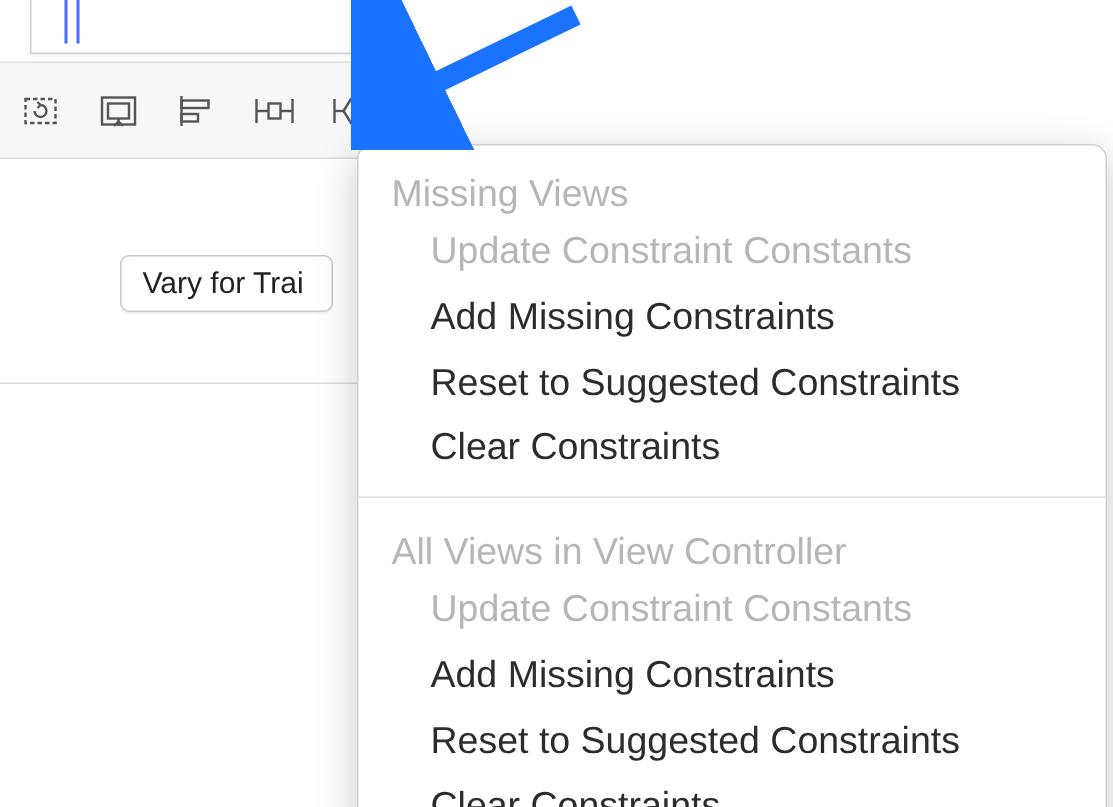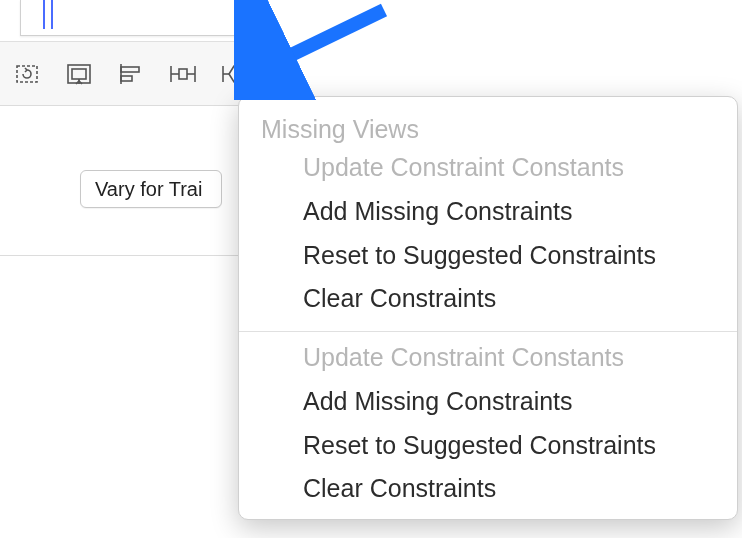--- a/index.html
+++ b/index.html
@@ -96,21 +96,21 @@
   }
   .menu-section-header {
     font-size: 25px;
     color: #b6b6b6;
     padding: 18px 22px 2px 22px;
     cursor: default;
   }
   .menu-item {
     font-size: 25px;
     color: #2c2c2c;
-    padding: 5px 22px 5px 64px;
+    padding: 5px 22px 5px 48px;
     cursor: default;
     line-height: 1.35;
   }
   .menu-item.disabled {
     color: #b6b6b6;
   }
   .menu-sep {
     height: 1px;
     background: #e0e0e0;
     margin: 10px 0 4px 0;
@@ -189,20 +189,21 @@
 <div class="popover">
 
   <div class="menu-section-header">Missing Views</div>
   <div class="menu-item disabled">Update Constraint Constants</div>
   <div class="menu-item">Add Missing Constraints</div>
   <div class="menu-item">Reset to Suggested Constraints</div>
   <div class="menu-item">Clear Constraints</div>
 
   <div class="menu-sep"></div>
 
+  <div class="menu-section-header">All Views in View Controller</div>
   <div class="menu-item disabled">Update Constraint Constants</div>
   <div class="menu-item">Add Missing Constraints</div>
   <div class="menu-item">Reset to Suggested Constraints</div>
   <div class="menu-item">Clear Constraints</div>
 </div>
 
 <svg class="arrow" viewBox="0 0 170 100">
   <defs>
     <marker id="ah" markerWidth="14" markerHeight="14" refX="3" refY="7" orient="auto">
       <polygon points="0,0 14,7 0,14" fill="#1a73ff"></polygon>

